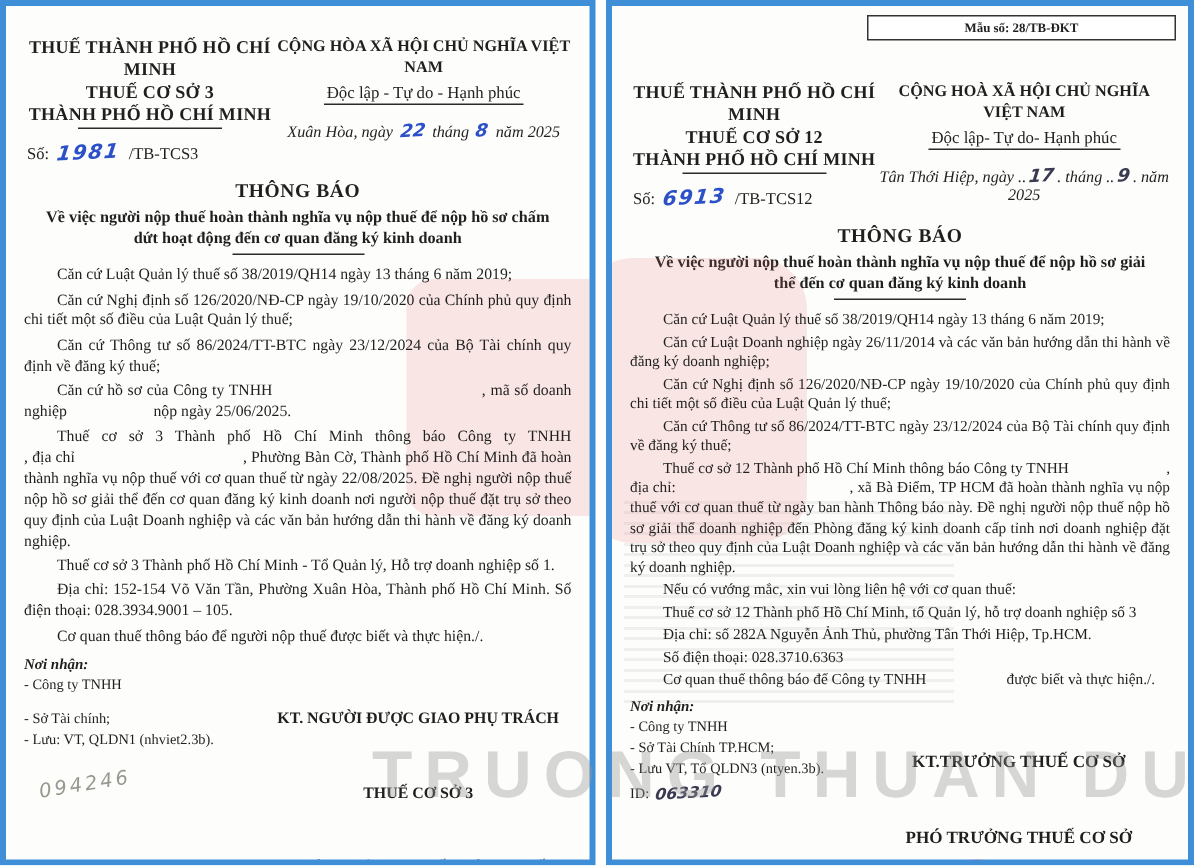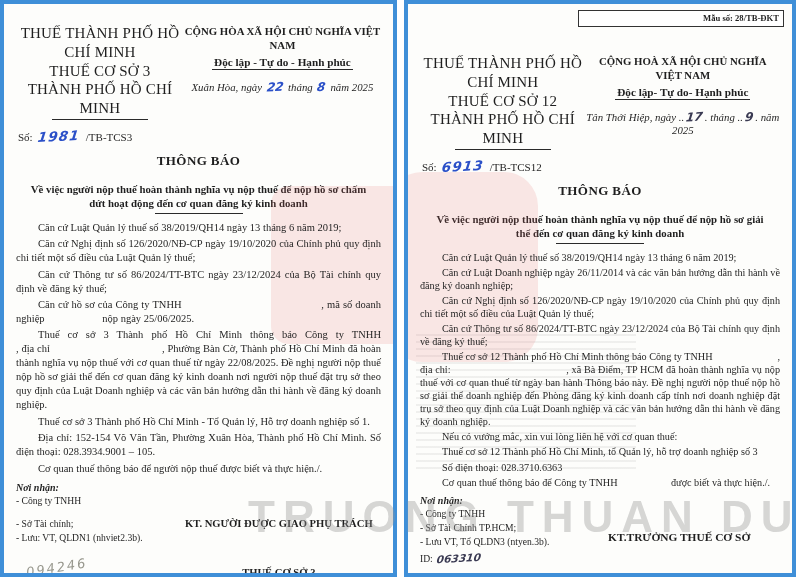--- a/index.html
+++ b/index.html
@@ -8,35 +8,35 @@
   .doc { box-sizing:border-box; height:577px; border:4px solid #3f8fd8; background:#fdfdfb;
          position:relative; overflow:hidden; }
   .doc-left  { width:397px; padding:20px 12px 6px 12px; }
   .doc-right { width:392px; padding:6px 12px 6px 12px; }
 
   
   .head-row { display:flex; }
   .hcol { text-align:center; }
   .hcol-issuer { width:46%; }
   .hcol-national { width:54%; }
-  .hline { font-size:15px; font-weight:normal; letter-spacing:0.2px; line-height:1.25; }
+  .hline { font-size:12px; font-weight:bold; letter-spacing:0.2px; line-height:1.25; }
   .issuer-rule { width:96px; border-bottom:1.2px solid #2a2a2a; margin:1px auto 0; }
   .so-line { text-align:left; font-size:11px; margin-top:8px; padding-left:2px; }
   .national { font-size:10.8px; font-weight:bold; line-height:1.3; }
-  .motto { display:inline-block; font-size:11.2px; font-weight:bold; border-bottom:1.3px solid #2a2a2a; padding:0 2px 1px; margin-top:1px; }
+  .motto { display:inline-block; font-size:11.2px; font-weight:normal; border-bottom:1.3px solid #2a2a2a; padding:0 2px 1px; margin-top:1px; }
   .dateline { font-style:italic; font-size:10.8px; margin-top:10px; }
 
   .hw { font-family:"DejaVu Sans", sans-serif; font-style:italic; font-weight:bold;
         color:#2b50c8; display:inline-block; transform:skewX(-10deg) rotate(-3deg); }
   .hw-num { font-size:13.5px; letter-spacing:1px; padding:0 3px; }
   .hw-date { font-size:12px; padding:0 2px; }
   .hw-dark { color:#3a3a52; }
 
   .title { text-align:center; font-weight:bold; font-size:13px; margin-top:9px; letter-spacing:0.4px; }
-  .subtitle { text-align:center; font-weight:bold; font-size:10.8px; line-height:1.3; margin-top:13px; padding:0 14px; }
+  .subtitle { text-align:center; font-weight:bold; font-size:10.8px; line-height:1.3; margin-top:3px; padding:0 14px; }
   .sub-rule { width:88px; border-bottom:1.2px solid #2a2a2a; margin:3px auto 7px; }
 
   .para { font-size:10.5px; line-height:1.33; text-align:justify; text-indent:22px;
           margin:2.5px 0; white-space:pre-wrap; position:relative; z-index:2; }
   .doc-right .para { font-size:10.2px; line-height:1.28; margin:2px 0; }
 
   
   .footer { display:flex; margin-top:5px; position:relative; z-index:2; }
   .recips { width:44%; font-size:9.6px; line-height:1.35; }
   .recips-label { font-weight:bold; font-style:italic; font-size:10px;font-family:Liberation Serif, serif; }
@@ -47,21 +47,21 @@
   .signer { width:56%; text-align:center; }
   .signer-line { font-weight:bold; font-size:10.6px; line-height:1.32;margin-top:36px; }
   .seal-zone { position:relative; height:92px; margin-top:2px; }
   .doc-right .seal-zone { height:86px; }
   .stamp-svg { position:absolute; opacity:0.92; transform:rotate(-8deg); }
   .sig-svg { position:absolute; }
 
   
   .form-box { position:absolute; top:6px; right:8px; width:196px; border:1px solid #333; background:#fff;
               text-align:center; padding:2px 4px 3px; z-index:3; }
-  .form-box-l1 { font-size:8.6px; font-weight:bold;text-align:right; }
+  .form-box-l1 { font-size:8.6px; font-weight:bold; }
   .form-box-l2 { font-size:7.6px; font-style:italic; line-height:1.25; }
 
   
   .gray-watermark { position:absolute; left:248px; top:492px; z-index:6; pointer-events:none;
     font-family:"Liberation Sans", sans-serif; font-weight:bold; font-size:44px; letter-spacing:8px;
     color:rgba(150,150,150,0.38); white-space:nowrap; }
   .pink-blob { position:absolute; background:rgba(232,110,110,0.16); pointer-events:none; z-index:1; }
   .blob-a { right:-18px; top:182px; width:140px; height:158px; border-radius:18px; }
   .blob-b { left:-20px; top:168px; width:150px; height:190px; border-radius:34px; }
   .scan-lines { position:absolute; left:8px; top:330px; width:220px; height:140px; z-index:0; pointer-events:none;
@@ -189,20 +189,21 @@
     <div class="subtitle">Về việc người nộp thuế hoàn thành nghĩa vụ nộp thuế để nộp hồ sơ giải thể đến cơ quan đăng ký kinh doanh</div>
     <div class="sub-rule"></div>
 
     <p class="para">Căn cứ Luật Quản lý thuế số 38/2019/QH14 ngày 13 tháng 6 năm 2019;</p>
     <p class="para">Căn cứ Luật Doanh nghiệp ngày 26/11/2014 và các văn bản hướng dẫn thi hành về đăng ký doanh nghiệp;</p>
     <p class="para">Căn cứ Nghị định số 126/2020/NĐ-CP ngày 19/10/2020 của Chính phủ quy định chi tiết một số điều của Luật Quản lý thuế;</p>
     <p class="para">Căn cứ Thông tư số 86/2024/TT-BTC ngày 23/12/2024 của Bộ Tài chính quy định về đăng ký thuế;</p>
     <p class="para">Thuế cơ sở 12 Thành phố Hồ Chí Minh thông báo Công ty TNHH                         , địa chỉ:                                          , xã Bà Điểm, TP HCM đã hoàn thành nghĩa vụ nộp thuế với cơ quan thuế từ ngày ban hành Thông báo này. Đề nghị người nộp thuế nộp hồ sơ giải thể doanh nghiệp đến Phòng đăng ký kinh doanh cấp tỉnh nơi doanh nghiệp đặt trụ sở theo quy định của Luật Doanh nghiệp và các văn bản hướng dẫn thi hành về đăng ký doanh nghiệp.</p>
     <p class="para">Nếu có vướng mắc, xin vui lòng liên hệ với cơ quan thuế:</p>
     <p class="para">Thuế cơ sở 12 Thành phố Hồ Chí Minh, tổ Quản lý, hỗ trợ doanh nghiệp số 3</p>
+    <p class="para">Địa chỉ: số 282A Nguyễn Ảnh Thủ, phường Tân Thới Hiệp, Tp.HCM.</p>
     <p class="para">Số điện thoại: 028.3710.6363</p>
     <p class="para">Cơ quan thuế thông báo để Công ty TNHH                     được biết và thực hiện./.</p>
 
     <div class="footer">
       <div class="recips">
         <div class="recips-label">Nơi nhận:</div>
         <div class="recip-item">- Công ty TNHH</div>
         <div class="recip-item">- Sở Tài Chính TP.HCM;</div>
         <div class="recip-item">- Lưu VT, Tổ QLDN3 (ntyen.3b).</div>
         <div class="id-row">

